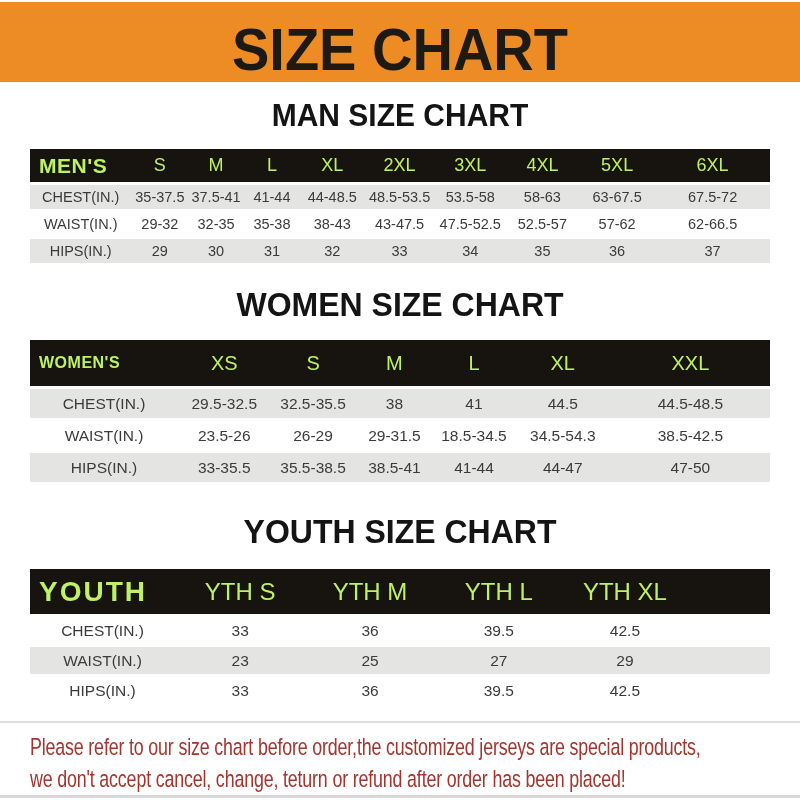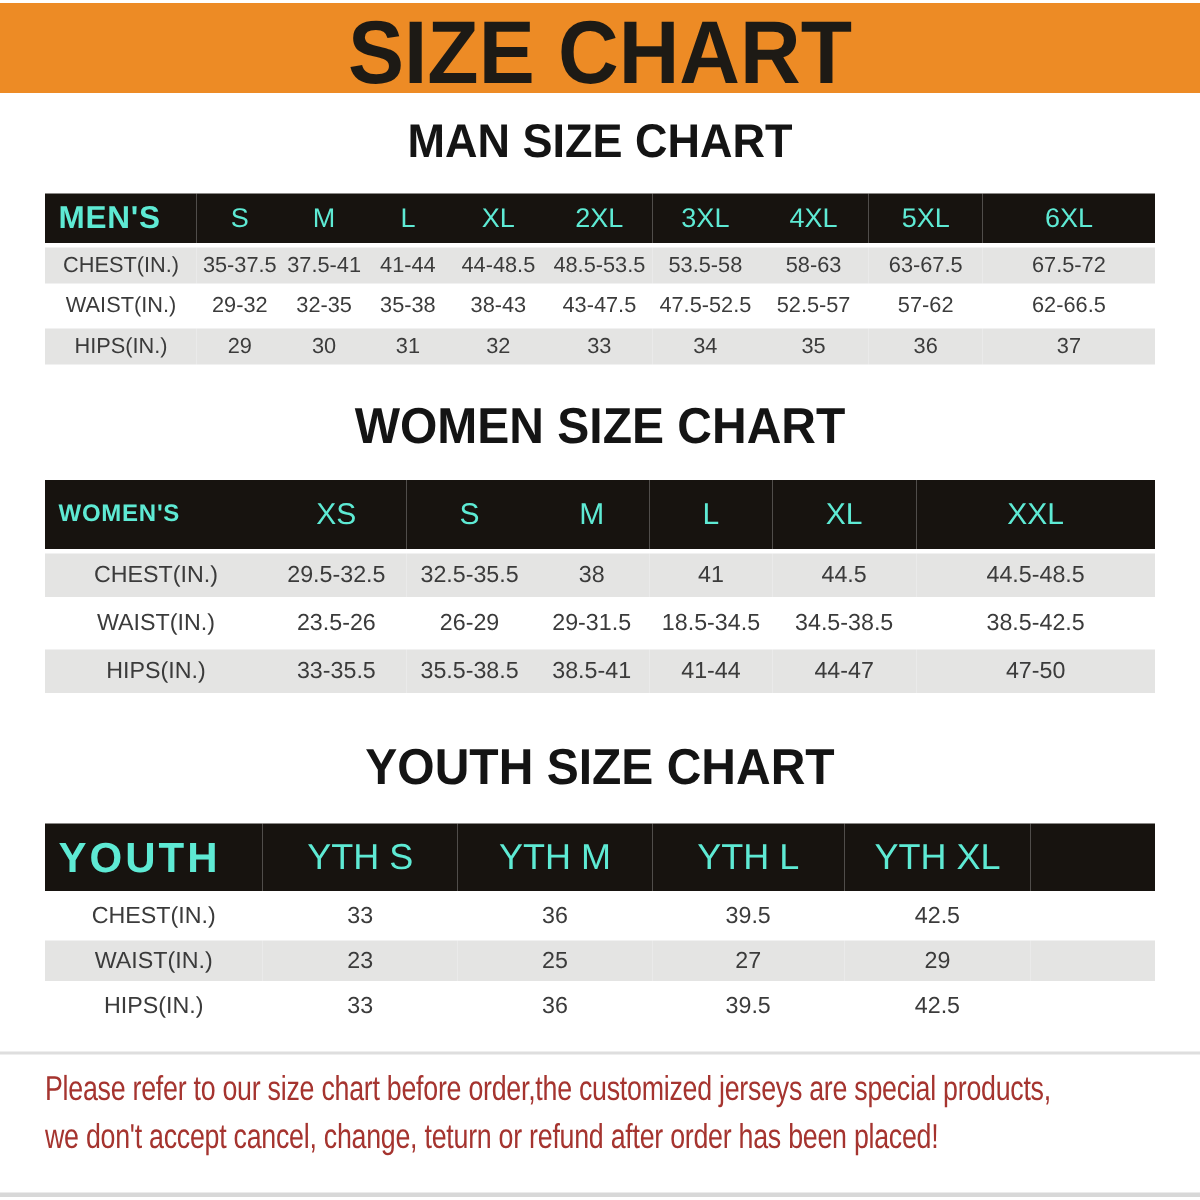--- a/index.html
+++ b/index.html
@@ -9,41 +9,41 @@
     --body-text:#3B3B3B;
     --footer-color:#A5342F;
   }
   *{box-sizing:border-box;}
   html,body{margin:0;padding:0;}
   body{
     width:800px;height:800px;position:relative;overflow:hidden;
     background:#ffffff;font-family:"Liberation Sans",sans-serif;
   }
   .banner{
-    margin-top:2px;height:60px;background:var(--banner-bg);
-    display:flex;align-items:flex-start;justify-content:center;
+    margin-top:2px;height:80px;background:var(--banner-bg);
+    display:flex;align-items:flex-end;justify-content:center;
   }
   .banner h1{
     margin:0;font-size:56px;font-weight:800;color:#1D1A15;
     letter-spacing:0px;transform:scaleY(1.06);white-space:nowrap;
   }
   .section-heading{
     margin:0;text-align:center;font-weight:800;color:#141414;
     font-size:32px;letter-spacing:0px;transform:scaleY(1.05);
   }
   .s-men .section-heading{margin-top:16px;font-size:30px;}
   .s-women .section-heading{margin-top:20px;}
   .s-youth .section-heading{margin-top:28px;}
   .size-table{
     width:740px;margin:14px 30px 0 30px;
     border-collapse:separate;border-spacing:0 3px;table-layout:fixed;
   }
   .s-youth .size-table{margin-top:16px;}
   .header-bar th{
-    background:var(--bar-bg);color:#5eead4;font-weight:400;
+    background:var(--bar-bg);color:#bef264;font-weight:400;
     text-align:center;padding:0;vertical-align:middle;
   }
   .bar-label{
     font-weight:800 !important;text-align:left !important;
     padding-left:9px !important;letter-spacing:0.5px;white-space:nowrap;
   }
   .s-men th{height:33px;font-size:18px;}
   .s-men .bar-label{font-size:21px;}
   .s-women th{height:46px;font-size:20px;}
   .s-women .bar-label{font-size:16px;}
@@ -180,21 +180,21 @@
             <td class="cell">41</td>
             <td class="cell">44.5</td>
             <td class="cell">44.5-48.5</td>
           </tr>
           <tr class="plain">
             <td class="row-label">WAIST(IN.)</td>
             <td class="cell">23.5-26</td>
             <td class="cell">26-29</td>
             <td class="cell">29-31.5</td>
             <td class="cell">18.5-34.5</td>
-            <td class="cell">34.5-38.5</td>
+            <td class="cell">34.5-54.3</td>
             <td class="cell">38.5-42.5</td>
           </tr>
           <tr class="shaded">
             <td class="row-label">HIPS(IN.)</td>
             <td class="cell">33-35.5</td>
             <td class="cell">35.5-38.5</td>
             <td class="cell">38.5-41</td>
             <td class="cell">41-44</td>
             <td class="cell">44-47</td>
             <td class="cell">47-50</td>

